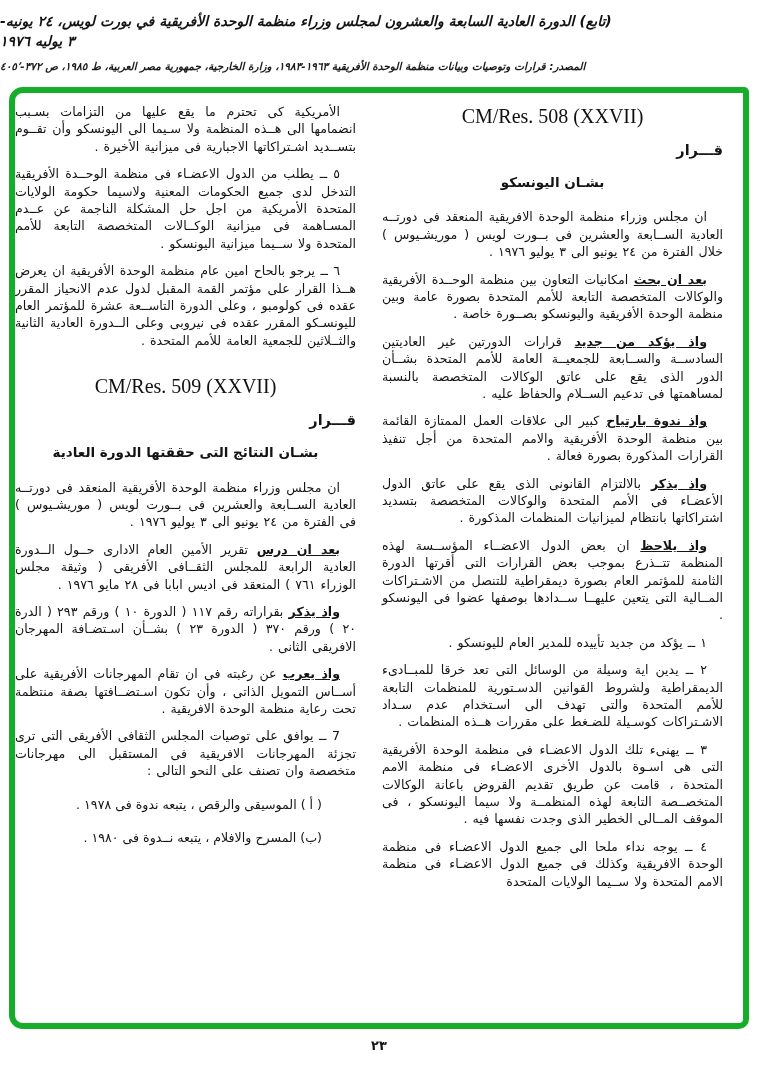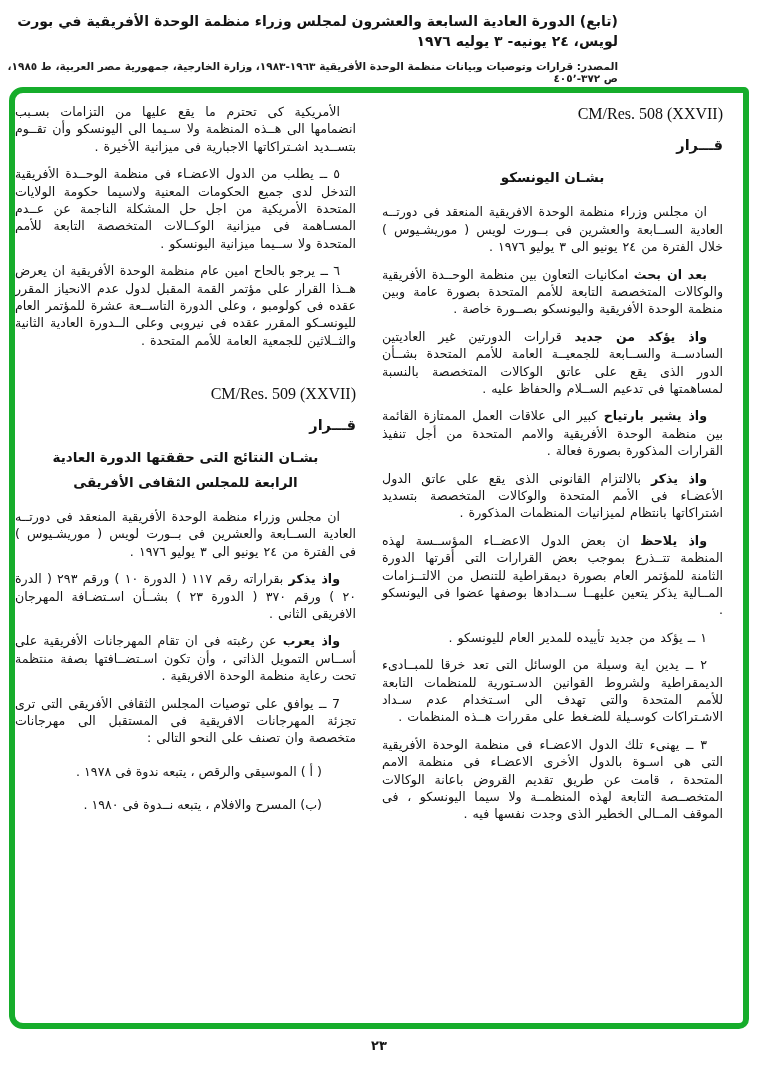--- a/index.html
+++ b/index.html
@@ -1,46 +1,46 @@
 <!DOCTYPE html>
 <html lang="ar"><head>
 <meta charset="utf-8">
 <style>
   html,body{margin:0;padding:0;}
   body{
     width:758px;height:1078px;position:relative;background:#ffffff;
     font-family:"DejaVu Sans",sans-serif;color:#141414;overflow:hidden;
   }
   
-  .header{position:absolute;top:12px;left:0;width:618px;text-align:right;direction:rtl;}
+  .header{position:absolute;top:12px;left:0;width:618px;text-align:left;direction:rtl;font-style:italic;}
   .header .line1{font-size:14px;font-weight:bold;letter-spacing:0;line-height:1.4;}
   .header .line2{font-size:10.5px;font-weight:bold;margin-top:9px;color:#1c1c1c;}
   
   .frame{
     position:absolute;left:9px;top:87px;width:740px;height:942px;box-sizing:border-box;
     border:6px solid #16ad2b;border-radius:14px 5px 10px 14px;background:#ffffff;overflow:hidden;
   }
   .columns{
     direction:rtl;display:flex;gap:26px;padding:10px 20px 8px 20px;height:100%;box-sizing:border-box;
   }
   .col{width:341px;flex:0 0 341px;}
   
   .ref{
-    direction:ltr;text-align:right;font-family:"Liberation Serif","DejaVu Serif",serif;
-    font-size:16px;margin:2px 0 6px 0;color:#111;
+    direction:ltr;text-align:center;font-family:"Liberation Serif","DejaVu Serif",serif;
+    font-size:20px;margin:2px 0 6px 0;color:#111;
   }
-  .ref.spaced{margin-top:36px;}
+  .ref.spaced{margin-top:26px;}
   .res-title{text-align:right;font-weight:bold;font-size:14.5px;margin:14px 0 12px 0;}
   .res-subtitle{text-align:center;font-weight:bold;font-size:13.5px;margin:4px 0 14px 0;line-height:1.8;}
   .res-subtitle .sub-line{display:block;text-align:center;}
   .col p.para{
     margin:0 0 10px 0;font-size:12.6px;line-height:17.4px;text-align:justify;
     text-indent:16px;word-spacing:1px;
   }
-  .col p.para b{font-weight:bold;}
+  .col p.para b{font-weight:bold;text-decoration:underline;}
   .col p.sub-item{margin:16px 0 8px 0;font-size:12.6px;line-height:17.4px;text-indent:34px;}
   
   .page-num{position:absolute;top:1038px;left:0;width:758px;text-align:center;
     font-size:13px;font-weight:bold;}
 </style>
 </head>
 <body>
 
 <div class="header">
   <div class="line1">(تابع) الدورة العادية السابعة والعشرون لمجلس وزراء منظمة الوحدة الأفريقية في بورت لويس، ٢٤ يونيه- ٣ يوليه ١٩٧٦</div>
@@ -51,42 +51,43 @@
   <div class="columns">
 
     <div class="col">
       <div class="ref">CM/Res. 508 (XXVII)</div>
       <div class="res-title">قـــرار</div>
       <div class="res-subtitle">بشـان اليونسكو</div>
 
       <p class="para"><span>ان مجلس وزراء منظمة الوحدة الافريقية المنعقد فى دورتــه العادية الســابعة والعشرين فى بــورت لويس ( موريشـيوس ) خلال الفترة من ٢٤ يونيو الى ٣ يوليو ١٩٧٦ .</span></p>
       <p class="para"><b>بعد ان بحث</b> <span>امكانيات التعاون بين منظمة الوحــدة الأفريقية والوكالات المتخصصة التابعة للأمم المتحدة بصورة عامة وبين منظمة الوحدة الأفريقية واليونسكو بصــورة خاصة .</span></p>
       <p class="para"><b>واذ يؤكد من جديد</b> <span>قرارات الدورتين غير العاديتين السادســة والســابعة للجمعيــة العامة للأمم المتحدة بشــأن الدور الذى يقع على عاتق الوكالات المتخصصة بالنسبة لمساهمتها فى تدعيم الســلام والحفاظ عليه .</span></p>
-      <p class="para"><b>واذ يشير بارتياح</b> <span>كبير الى علاقات العمل الممتازة القائمة بين منظمة الوحدة الأفريقية والامم المتحدة من أجل تنفيذ القرارات المذكورة بصورة فعالة .</span></p>
+      <p class="para"><b>واذ ندوة بارتياح</b> <span>كبير الى علاقات العمل الممتازة القائمة بين منظمة الوحدة الأفريقية والامم المتحدة من أجل تنفيذ القرارات المذكورة بصورة فعالة .</span></p>
       <p class="para"><b>واذ يذكر</b> <span>بالالتزام القانونى الذى يقع على عاتق الدول الأعضـاء فى الأمم المتحدة والوكالات المتخصصة بتسديد اشتراكاتها بانتظام لميزانيات المنظمات المذكورة .</span></p>
-      <p class="para"><b>واذ يلاحظ</b> <span>ان بعض الدول الاعضــاء المؤســسة لهذه المنظمة تتــذرع بموجب بعض القرارات التى أقرتها الدورة الثامنة للمؤتمر العام بصورة ديمقراطية للتنصل من الالتــزامات المــالية يذكر يتعين عليهــا ســدادها بوصفها عضوا فى اليونسكو .</span></p>
+      <p class="para"><b>واذ يلاحظ</b> <span>ان بعض الدول الاعضــاء المؤســسة لهذه المنظمة تتــذرع بموجب بعض القرارات التى أقرتها الدورة الثامنة للمؤتمر العام بصورة ديمقراطية للتنصل من الاشـتراكات المــالية التى يتعين عليهــا ســدادها بوصفها عضوا فى اليونسكو .</span></p>
 
       <p class="para">١ ــ يؤكد من جديد تأييده للمدير العام لليونسكو .</p>
       <p class="para">٢ ــ يدين اية وسيلة من الوسائل التى تعد خرقا للمبــادىء الديمقراطية ولشروط القوانين الدسـتورية للمنظمات التابعة للأمم المتحدة والتى تهدف الى اسـتخدام عدم سـداد الاشـتراكات كوسـيلة للضـغط على مقررات هــذه المنظمات .</p>
       <p class="para">٣ ــ يهنىء تلك الدول الاعضـاء فى منظمة الوحدة الأفريقية التى هى اسـوة بالدول الأخرى الاعضـاء فى منظمة الامم المتحدة ، قامت عن طريق تقديم القروض باعانة الوكالات المتخصــصة التابعة لهذه المنظمــة ولا سيما اليونسكو ، فى الموقف المــالى الخطير الذى وجدت نفسها فيه .</p>
+      <p class="para">٤ ــ يوجه نداء ملحا الى جميع الدول الاعضـاء فى منظمة الوحدة الافريقية وكذلك فى جميع الدول الاعضـاء فى منظمة الامم المتحدة ولا ســيما الولايات المتحدة</p>
     </div>
 
     <div class="col">
       <p class="para">الأمريكية كى تحترم ما يقع عليها من التزامات بسـبب انضمامها الى هــذه المنظمة ولا سـيما الى اليونسكو وأن تقــوم بتســديد اشـتراكاتها الاجبارية فى ميزانية الأخيرة .</p>
       <p class="para">٥ ــ يطلب من الدول الاعضـاء فى منظمة الوحــدة الأفريقية التدخل لدى جميع الحكومات المعنية ولاسيما حكومة الولايات المتحدة الأمريكية من اجل حل المشكلة الناجمة عن عــدم المسـاهمة فى ميزانية الوكــالات المتخصصة التابعة للأمم المتحدة ولا ســيما ميزانية اليونسكو .</p>
       <p class="para">٦ ــ يرجو بالحاح امين عام منظمة الوحدة الأفريقية ان يعرض هــذا القرار على مؤتمر القمة المقبل لدول عدم الانحياز المقرر عقده فى كولومبو ، وعلى الدورة التاســعة عشرة للمؤتمر العام لليونسـكو المقرر عقده فى نيروبى وعلى الــدورة العادية الثانية والثــلاثين للجمعية العامة للأمم المتحدة .</p>
 
       <div class="ref spaced">CM/Res. 509 (XXVII)</div>
       <div class="res-title">قـــرار</div>
       <div class="res-subtitle">
         <span class="sub-line">بشـان النتائج التى حققتها الدورة العادية</span>
-        <span class="sub-line">الرابعة للمجلس الثقافى الأفريقى</span>
       </div>
 
       <p class="para"><span>ان مجلس وزراء منظمة الوحدة الأفريقية المنعقد فى دورتــه العادية الســابعة والعشرين فى بــورت لويس ( موريشـيوس ) فى الفترة من ٢٤ يونيو الى ٣ يوليو ١٩٧٦ .</span></p>
+      <p class="para"><b>بعد ان درس</b> <span>تقرير الأمين العام الادارى حــول الــدورة العادية الرابعة للمجلس الثقــافى الأفريقى ( وثيقة مجلس الوزراء ٧٦١ ) المنعقد فى اديس ابابا فى ٢٨ مايو ١٩٧٦ .</span></p>
       <p class="para"><b>واذ يذكر</b> <span>بقراراته رقم ١١٧ ( الدورة ١٠ ) ورقم ٢٩٣ ( الدرة ٢٠ ) ورقم ٣٧٠ ( الدورة ٢٣ ) بشــأن اسـتضـافة المهرجان الافريقى الثانى .</span></p>
       <p class="para"><b>واذ يعرب</b> <span>عن رغبته فى ان تقام المهرجانات الأفريقية على أســاس التمويل الذاتى ، وأن تكون اسـتضــافتها بصفة منتظمة تحت رعاية منظمة الوحدة الافريقية .</span></p>
 
       <p class="para">7 ــ يوافق على توصيات المجلس الثقافى الأفريقى التى ترى تجزئة المهرجانات الافريقية فى المستقبل الى مهرجانات متخصصة وان تصنف على النحو التالى :</p>
       <p class="sub-item">( أ ) الموسيقى والرقص ، يتبعه ندوة فى ١٩٧٨ .</p>
       <p class="sub-item">(ب) المسرح والافلام ، يتبعه نــدوة فى ١٩٨٠ .</p>
     </div>
 
   </div>
 </div>

